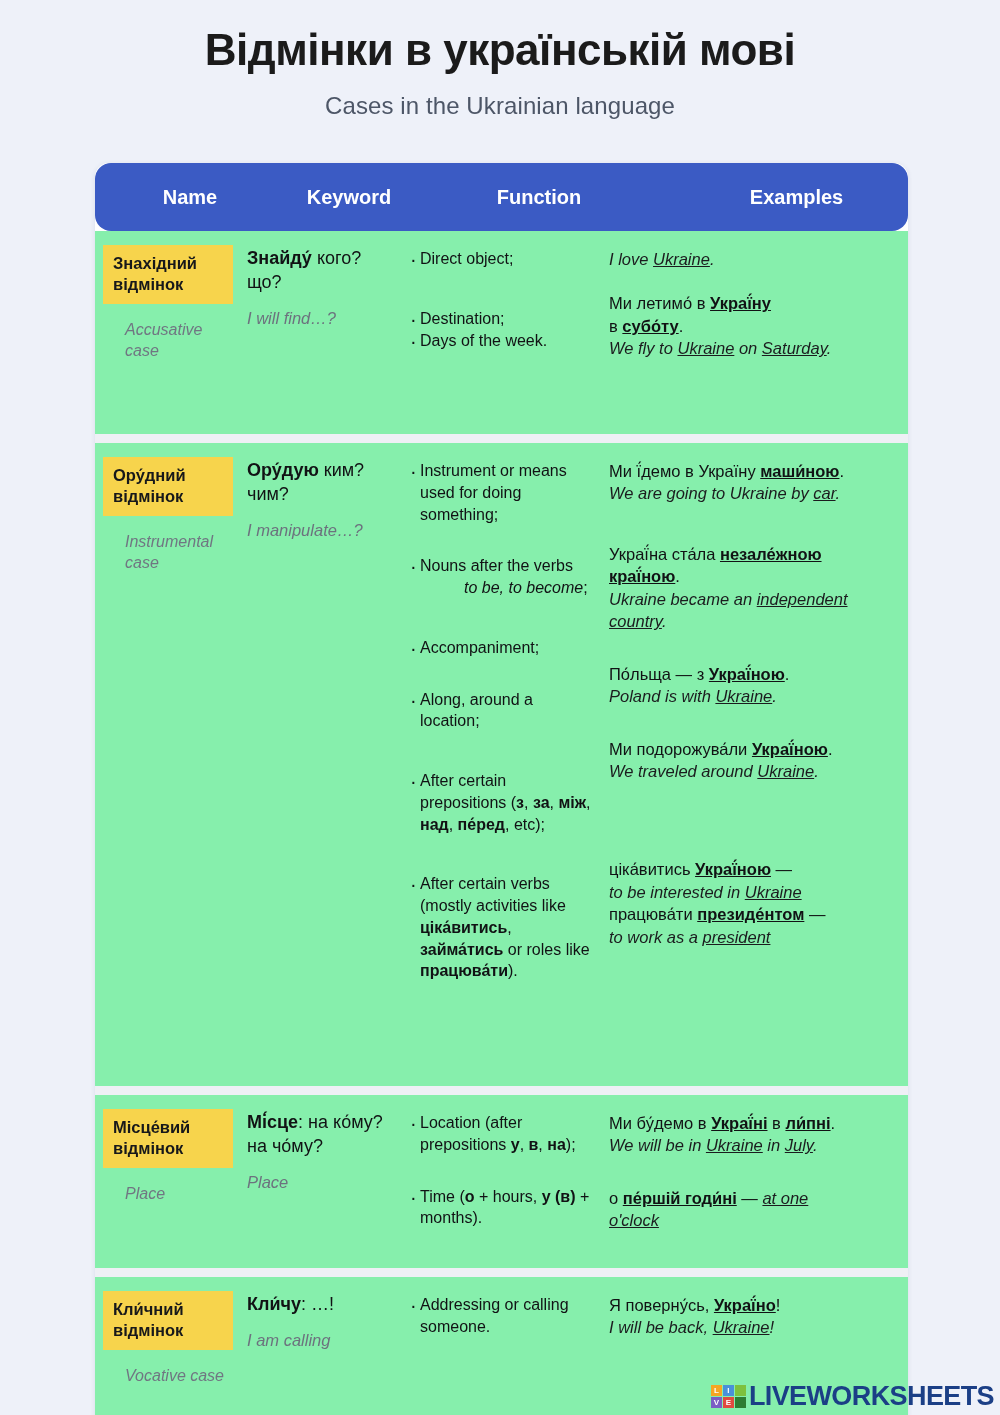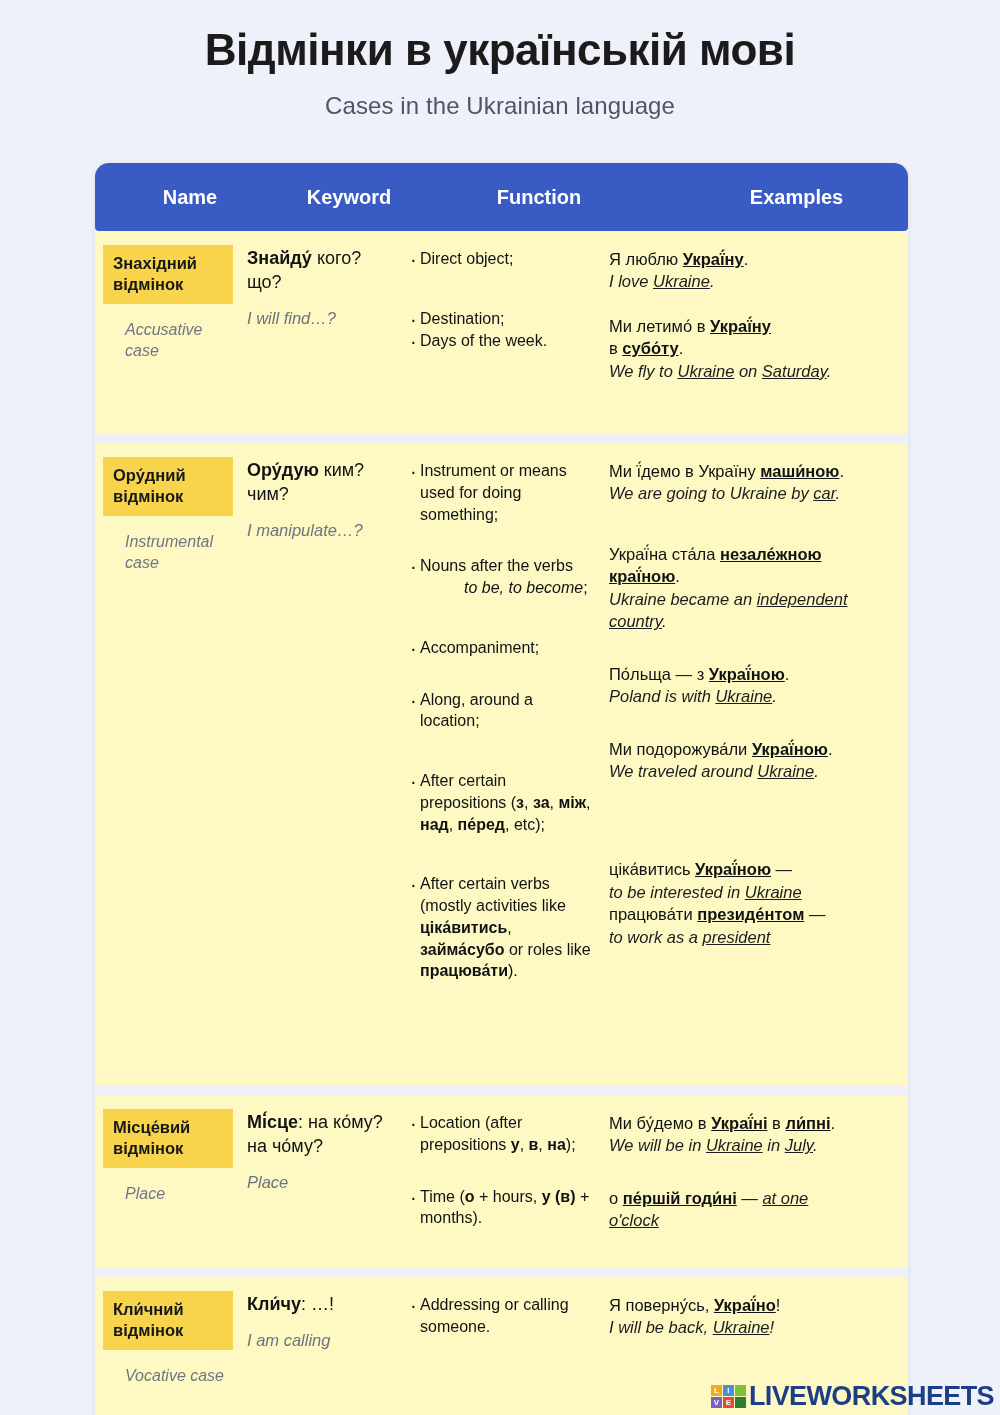--- a/index.html
+++ b/index.html
@@ -43,21 +43,21 @@
     top: 163px;
     width: 813px;
     background: #ffffff;
     border-radius: 14px;
     box-shadow: 0 1px 5px rgba(40, 55, 110, 0.10);
     overflow: hidden;
   }
 
   .table-head {
     background: #3b5bc4;
-    border-radius: 4px;
+    border-radius: 16px;
     display: flex;
     align-items: center;
     height: 68px;
     padding: 0 2px;
   }
   .table-head .th {
     color: #ffffff;
     font-size: 20px;
     font-weight: 700;
     text-align: center;
@@ -69,21 +69,21 @@
   .col-function { width: 200px; flex: 0 0 200px; }
   .col-examples { width: 295px; flex: 0 0 295px; }
 
   .table-head .col-name     { padding-left: 18px; }
   .table-head .col-keyword  { padding-left: 4px; }
   .table-head .col-function { padding-left: 10px; }
   .table-head .col-examples { padding-left: 10px; }
 
   .row {
     display: flex;
-    background: #fef9c3;
+    background: #86efac;
     padding: 14px 0 14px 0;
     align-items: flex-start;
   }
   .row-sep {
     height: 9px;
     background: #eef0f5;
   }
 
   
   .col-name-inner { padding: 0 6px 0 8px; }
@@ -247,21 +247,20 @@
       <div class="col-function-inner">
         <div class="fn-item">Direct object;</div>
         <div class="spacer-lg"></div>
         <div class="fn-item">Destination;</div>
         <div class="fn-item">Days of the week.</div>
       </div>
     </div>
     <div class="col-examples">
       <div class="col-examples-inner">
         <div class="ex-item">
-          <div class="ex-uk">Я люблю <b>Украї́ну</b>.</div>
           <div class="ex-en"><i>I love <u>Ukraine</u>.</i></div>
         </div>
         <div class="spacer-sm"></div>
         <div class="ex-item">
           <div class="ex-uk">Ми летимо́ в <b>Украї́ну</b><br>в <b>субо́ту</b>.</div>
           <div class="ex-en"><i>We fly to <u>Ukraine</u> on <u>Saturday</u>.</i></div>
         </div>
       </div>
     </div>
   </div>
@@ -286,21 +285,21 @@
         <div class="fn-item">Instrument or means used for doing something;</div>
         <div class="spacer-md"></div>
         <div class="fn-item">Nouns after the verbs <i>to be, to become</i>;</div>
         <div class="spacer-lg"></div>
         <div class="fn-item">Accompaniment;</div>
         <div class="spacer-md"></div>
         <div class="fn-item">Along, around a location;</div>
         <div class="spacer-lg"></div>
         <div class="fn-item">After certain prepositions (<b>з</b>, <b>за</b>, <b>між</b>, <b>над</b>, <b>пе́ред</b>, etc);</div>
         <div class="spacer-lg"></div>
-        <div class="fn-item">After certain verbs (mostly activities like <b>ціка́витись</b>, <b>займа́субо</b> or roles like <b>працюва́ти</b>).</div>
+        <div class="fn-item">After certain verbs (mostly activities like <b>ціка́витись</b>, <b>займа́тись</b> or roles like <b>працюва́ти</b>).</div>
       </div>
     </div>
     <div class="col-examples">
       <div class="col-examples-inner">
         <div class="ex-item">
           <div class="ex-uk">Ми ї́демо в Україну <b>маши́ною</b>.</div>
           <div class="ex-en"><i>We are going to Ukraine by <u>car</u>.</i></div>
         </div>
         <div class="spacer-lg"></div>
         <div class="ex-item">

